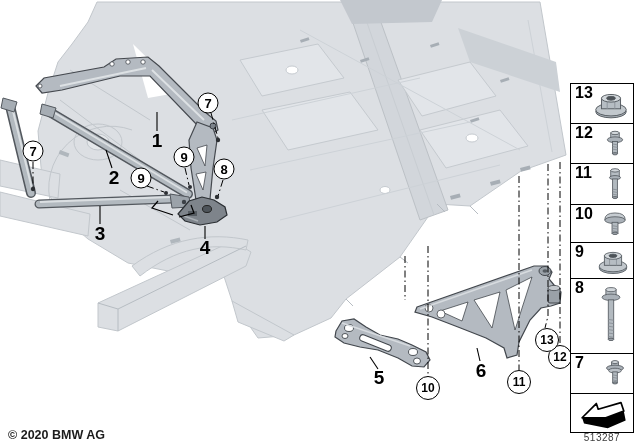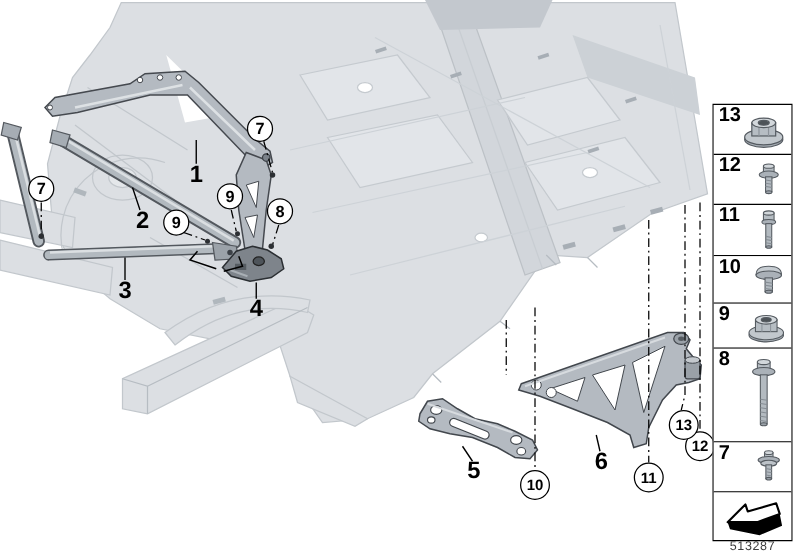--- a/index.html
+++ b/index.html
@@ -376,13 +376,14 @@
 
     <div class="lbox" style="height:38px">
       <svg class="licon-center" width="52" height="36" viewBox="0 0 52 38">
         <path d="M5,24 L7,30 L32,35 L51,27 L49,17 L30,24 Z" fill="#000"></path>
         <path d="M5,24 L20,9 L22,15 L46,8 L49,17 L30,24 Z" fill="#fff" stroke="#000" stroke-width="1.8" stroke-linejoin="round"></path>
       </svg>
     </div>
   </aside>
 
   <div class="diagram-id">513287</div>
+  <div class="copyright">© 2020 BMW AG</div>
 </div>
 
 </body></html>

